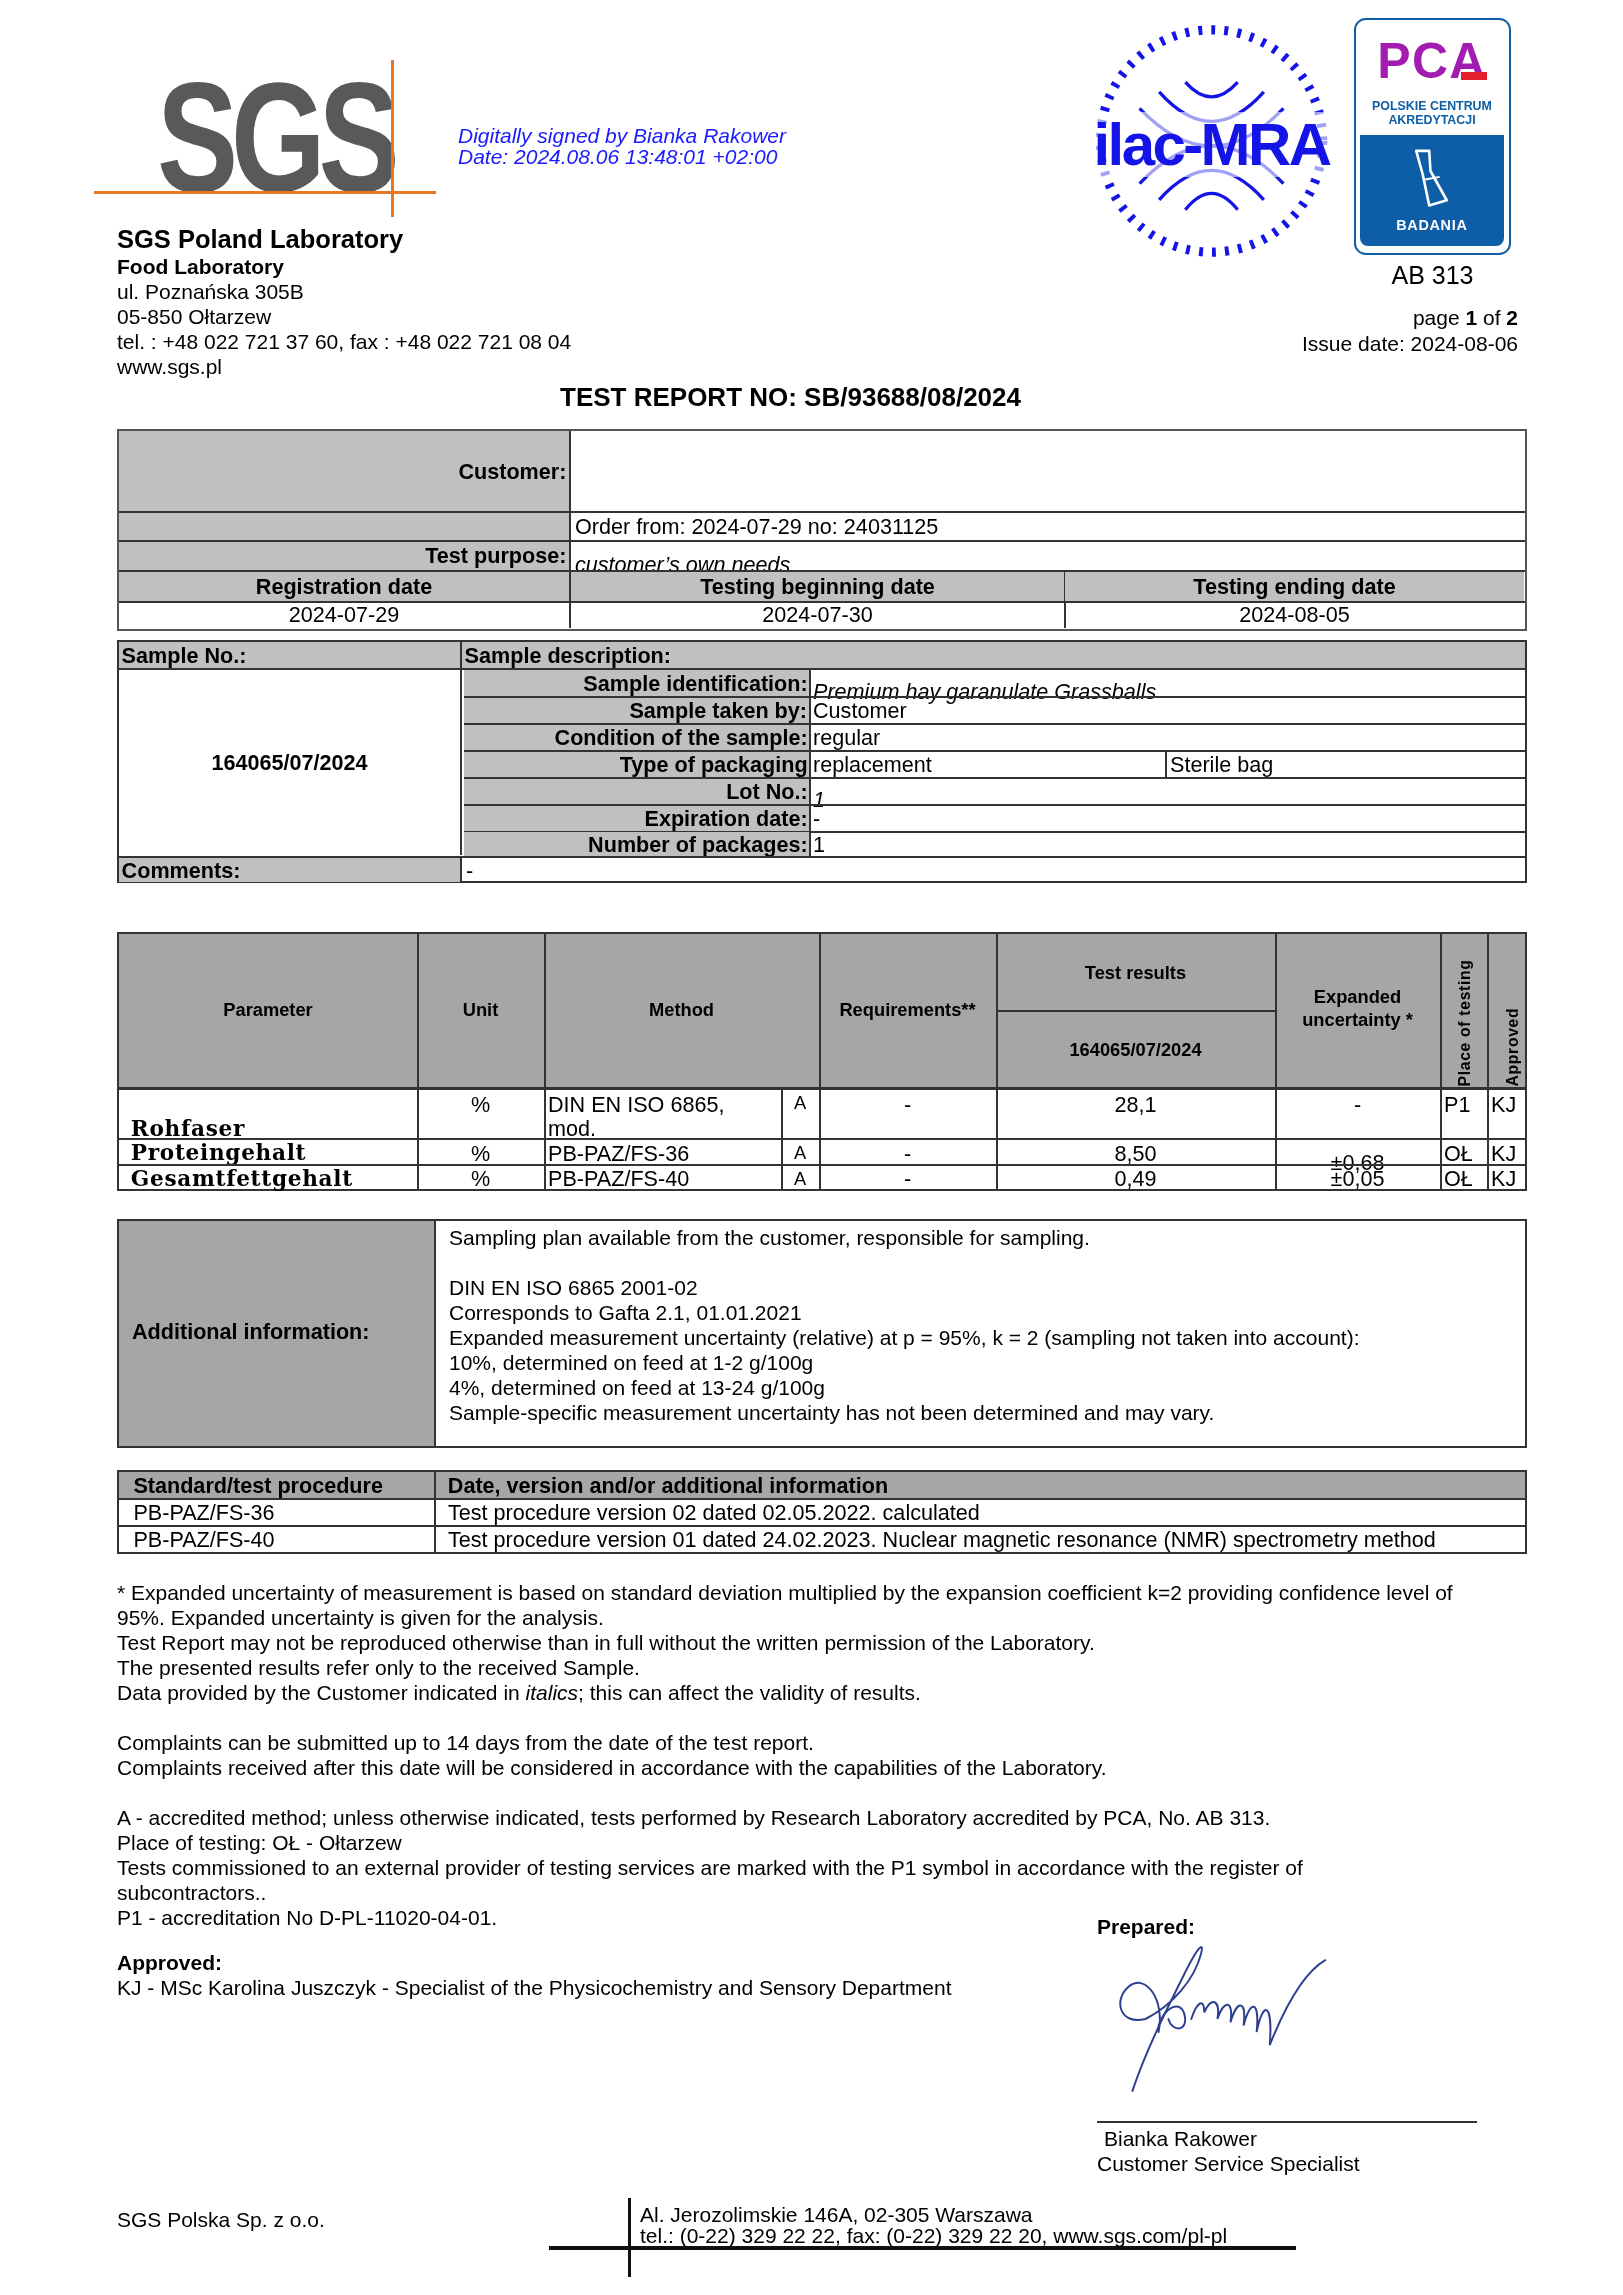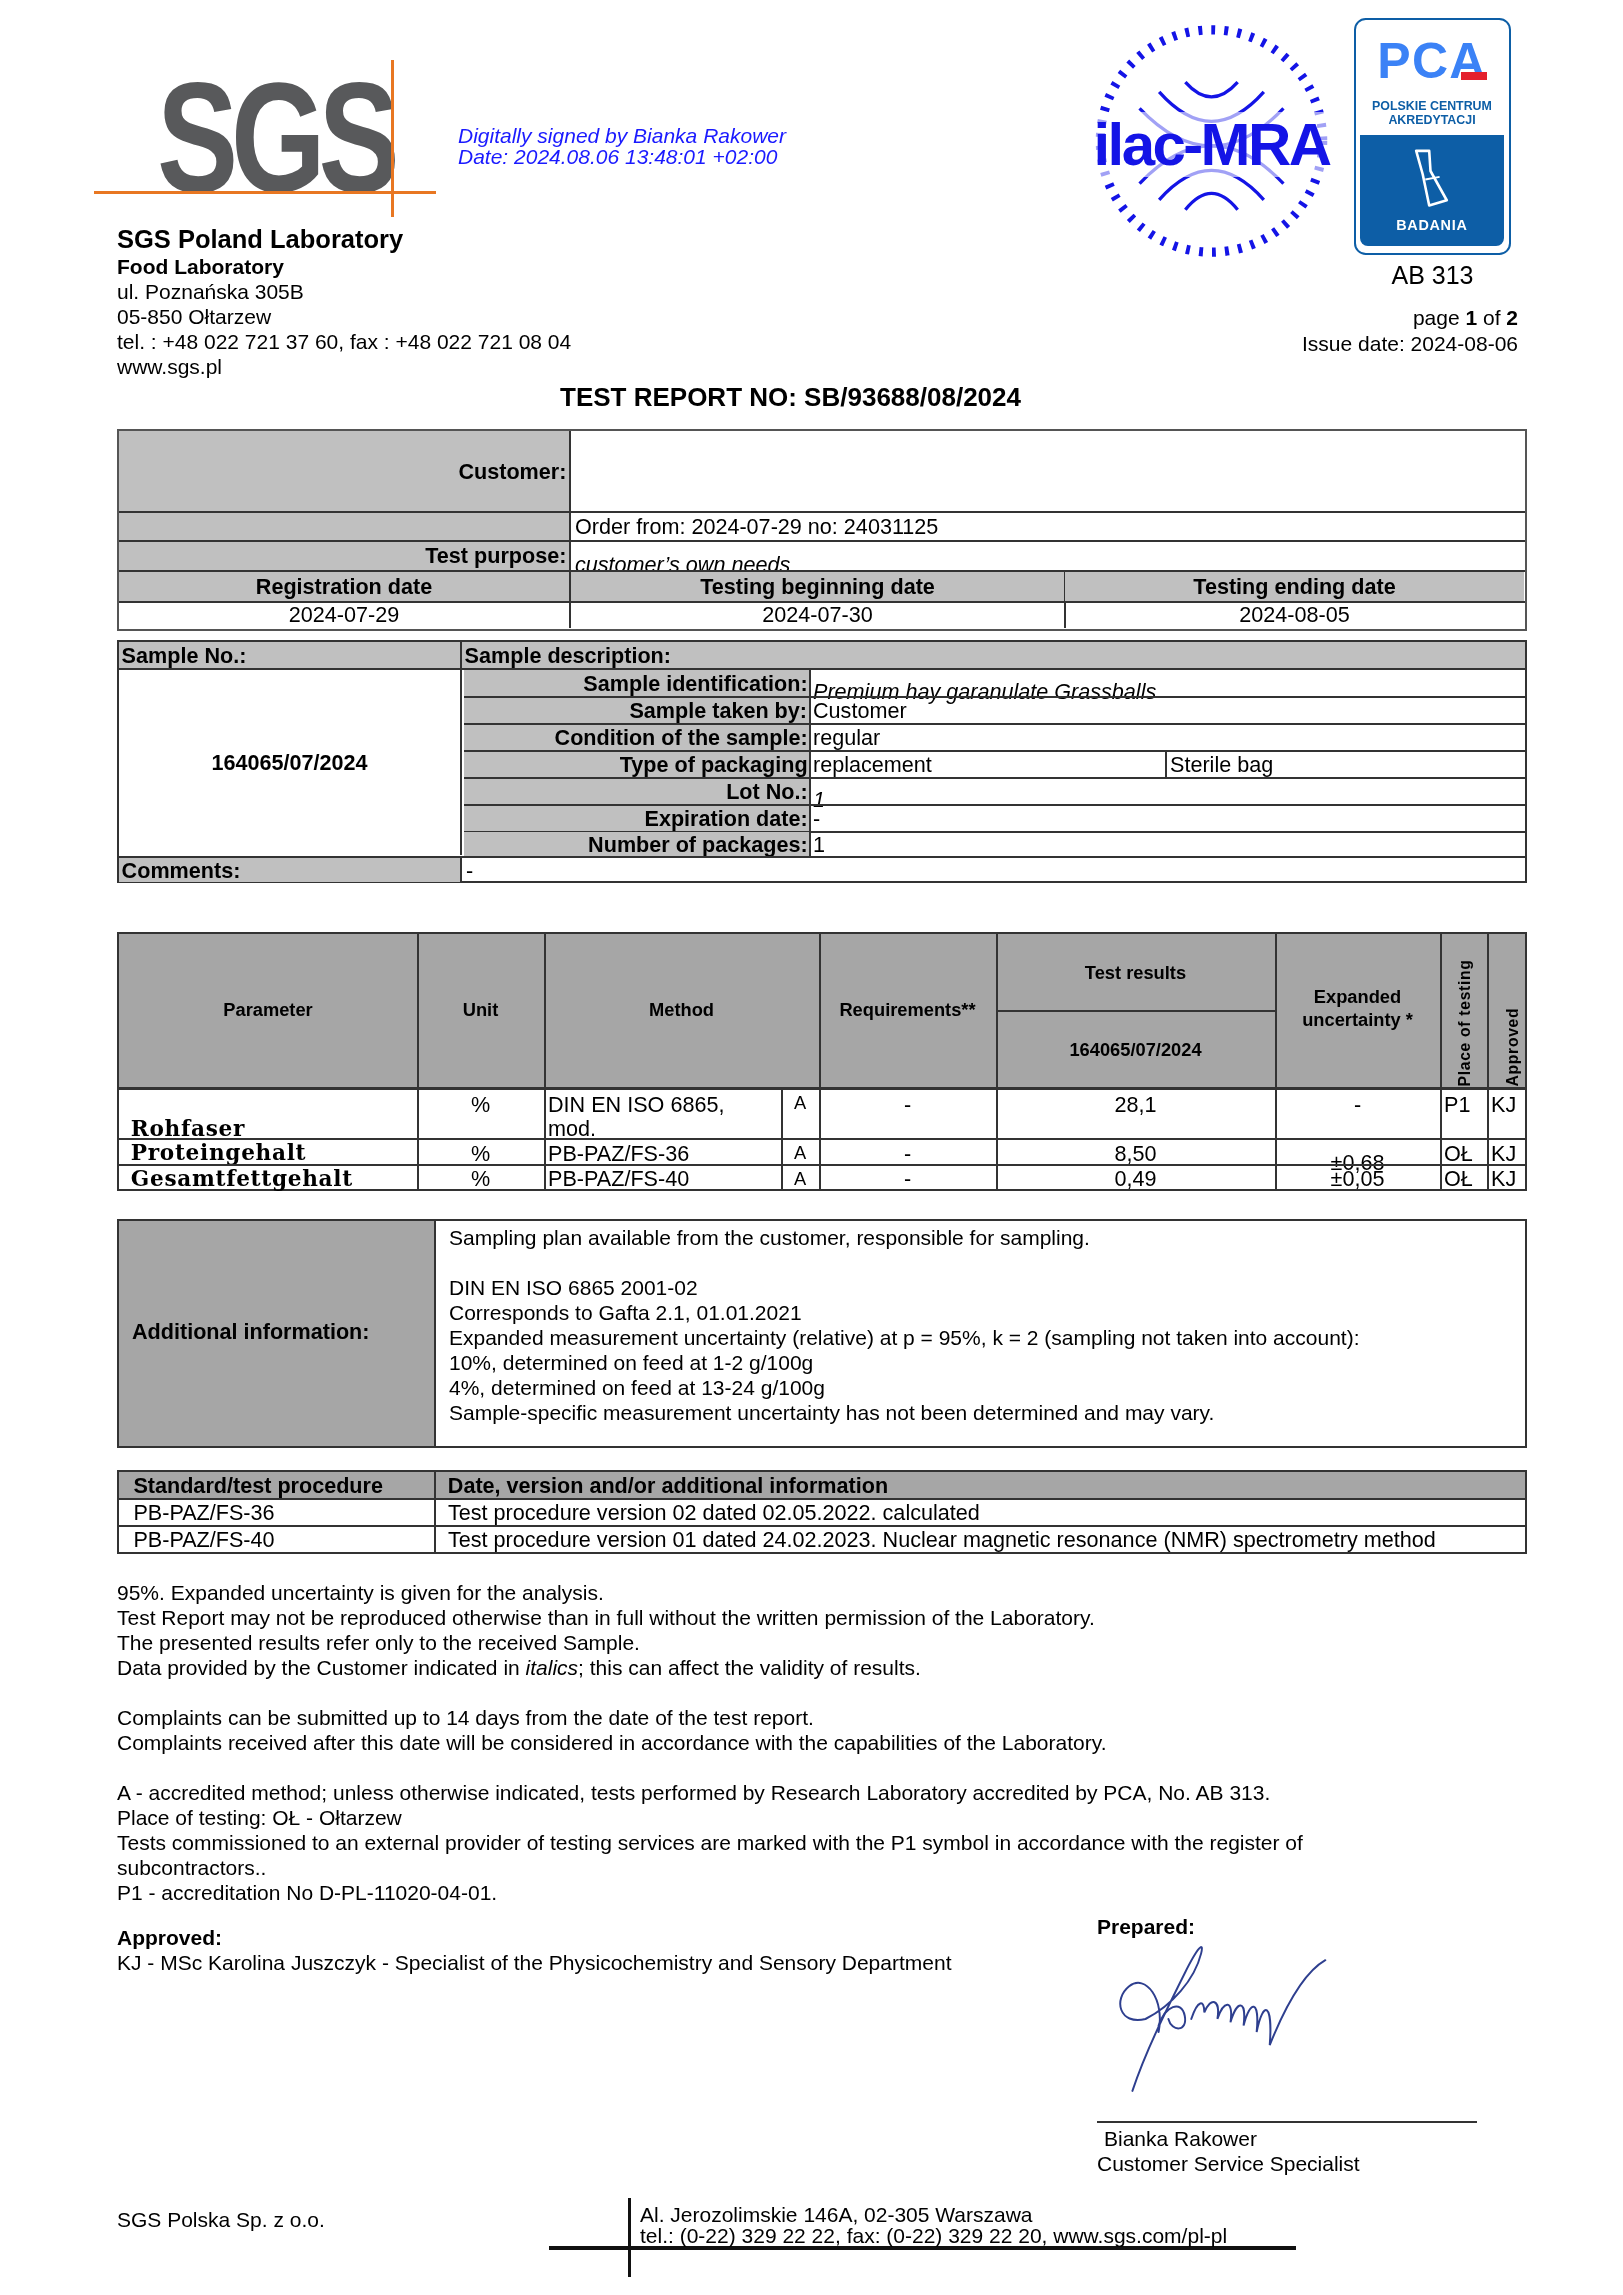--- a/index.html
+++ b/index.html
@@ -49,21 +49,21 @@
       <path d="M150 290 Q190 240 230 290"></path>
       <path d="M110 275 Q190 185 270 275"></path>
       <path d="M80 250 Q190 135 300 250"></path>
       <circle cx="190" cy="185" r="170" stroke-dasharray="6 14" stroke-width="14"></circle>
     </g>
   </svg>
   <div class="abs b" style="left:0;top:92px;width:249px;text-align:center;font-size:60px;line-height:65px;color:#1414e6;letter-spacing:-2.6px;background:rgba(255,255,255,0.6);">ilac-MRA</div>
 </div>
 
 <div class="abs" style="left:1354px;top:18.3px;width:157px;height:237px;border:2.6px solid #0d5ea6;border-radius:11.8px;box-sizing:border-box;overflow:hidden;background:#fff;">
-  <div class="abs b" style="left:0;top:14.4px;width:152px;text-align:center;font-size:50px;line-height:52px;color:#3b82f6;letter-spacing:1.3px;">PCA</div>
+  <div class="abs b" style="left:0;top:14.4px;width:152px;text-align:center;font-size:50px;line-height:52px;color:#a21caf;letter-spacing:1.3px;">PCA</div>
   <div class="abs" style="left:105px;top:52px;width:26px;height:7.9px;background:#e4202e;"></div>
   <div class="abs b" style="left:0;top:79px;width:152px;text-align:center;font-size:12.4px;line-height:14.4px;color:#0d5ea6;font-variant:small-caps;text-transform:uppercase;">Polskie Centrum</div>
   <div class="abs b" style="left:0;top:93px;width:152px;text-align:center;font-size:12.4px;line-height:14.4px;color:#0d5ea6;text-transform:uppercase;">Akredytacji</div>
   <div class="abs" style="left:3.9px;top:115px;width:144px;height:111px;background:#0d5ea6;border-radius:0 0 7.9px 7.9px;">
     <svg class="abs" style="left:51px;top:13px;" width="39" height="59" viewBox="0 0 60 90">
       <path d="M8 4 L28 4 L30 35 L55 80 L28 88 L18 40 Z" fill="none" stroke="#fff" stroke-width="4" stroke-linejoin="round"></path>
       <line x1="22" y1="48" x2="44" y2="44" stroke="#fff" stroke-width="3"></line>
     </svg>
     <div class="abs b" style="left:0;top:82px;width:144px;text-align:center;font-size:14.4px;line-height:17px;color:#fff;letter-spacing:0.7px;">BADANIA</div>
   </div>
@@ -257,20 +257,21 @@
     <div class="cell t" style="left:329px;top:28px;">Test procedure version 02 dated 02.05.2022. calculated</div>
   </div>
   <div class="hline" style="left:0;top:53px;width:1406px;"></div>
   <div>
     <div class="cell t" style="left:0;top:55px;width:317px;height:25px;border-right:2px solid #333;padding-left:14.4px;">PB-PAZ/FS-40</div>
     <div class="cell t" style="left:329px;top:55px;">Test procedure version 01 dated 24.02.2023. Nuclear magnetic resonance (NMR) spectrometry method</div>
   </div>
 </div>
 
 <div class="abs" style="left:117px;top:1580px;font-size:21px;line-height:25px;white-space:nowrap;">
+  <div>* Expanded uncertainty of measurement is based on standard deviation multiplied by the expansion coefficient k=2 providing confidence level of</div>
   <div>95%. Expanded uncertainty is given for the analysis.</div>
   <div>Test Report may not be reproduced otherwise than in full without the written permission of the Laboratory.</div>
   <div>The presented results refer only to the received Sample.</div>
   <div><span>Data provided by the Customer indicated in </span><span class="i">italics</span><span>; this can affect the validity of results.</span></div>
   <div style="height:25px;"></div>
   <div>Complaints can be submitted up to 14 days from the date of the test report.</div>
   <div>Complaints received after this date will be considered in accordance with the capabilities of the Laboratory.</div>
   <div style="height:25px;"></div>
   <div>A - accredited method; unless otherwise indicated, tests performed by Research Laboratory accredited by PCA, No. AB 313.</div>
   <div>Place of testing: OŁ - Ołtarzew</div>

